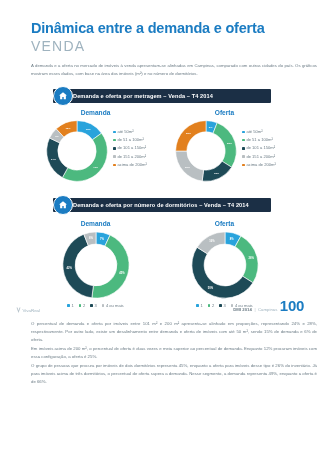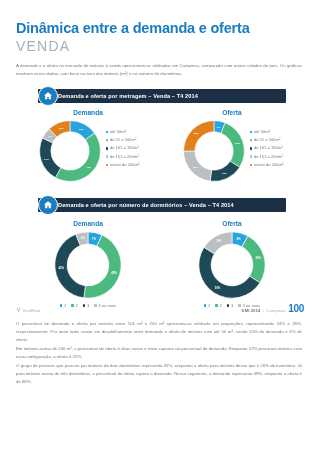--- a/index.html
+++ b/index.html
@@ -2,21 +2,21 @@
 <html><head>
 <meta charset="utf-8">
 <style>
   * { box-sizing: border-box; margin: 0; padding: 0; }
   html, body {
     width: 320px; height: 453px;
     background: #ffffff;
     font-family: "Liberation Sans", sans-serif;
     overflow: hidden;
   }
-  .page { position: relative; width: 320px; height: 323px; padding: 0 16px; }
+  .page { position: relative; width: 320px; height: 323px; padding: 0 31px; }
 
   
   .title {
     font-size: 14.5px; font-weight: bold; color: #1b7cc2;
     letter-spacing: -0.2px; padding-top: 20px; line-height: 1.15;
   }
   .subtitle {
     font-size: 14px; color: #9fb3bf; letter-spacing: 1.2px;
     margin-top: 1px; font-weight: normal;
   }
@@ -92,21 +92,21 @@
     position: absolute; left: 16px; right: 16px; bottom: 9px;
     display: flex; align-items: flex-end; justify-content: space-between;
   }
   .brand { display: flex; align-items: center; gap: 1.5px; }
   .brand-mark { width: 5px; height: 7px; }
   .brand-text { font-size: 4.4px; color: #9fb3bf; }
   .foot-right { display: flex; align-items: baseline; gap: 2.5px; }
   .foot-meta { font-size: 4.3px; color: #6b7b85; font-weight: bold; }
   .foot-sep { font-size: 4.3px; color: #b8c4cc; }
   .foot-city { font-size: 4.3px; color: #9fb3bf; }
-  .foot-page { font-size: 10px; color: #1b7cc2; font-weight: bold; letter-spacing: -0.3px; }
+  .foot-page { font-size: 15px; color: #1b7cc2; font-weight: bold; letter-spacing: -0.3px; }
 </style>
 </head>
 <body>
 
 <div class="page">
 
   <div class="title">Dinâmica entre a demanda e oferta</div>
   <div class="subtitle">VENDA</div>
   <div class="intro">A demanda e a oferta no mercado de imóveis à venda apresentam-se alinhadas em Campinas, comparado com outras cidades do país. Os gráficos mostram esses dados, com base na área dos imóveis (m²) e no número de dormitórios.</div>
 

